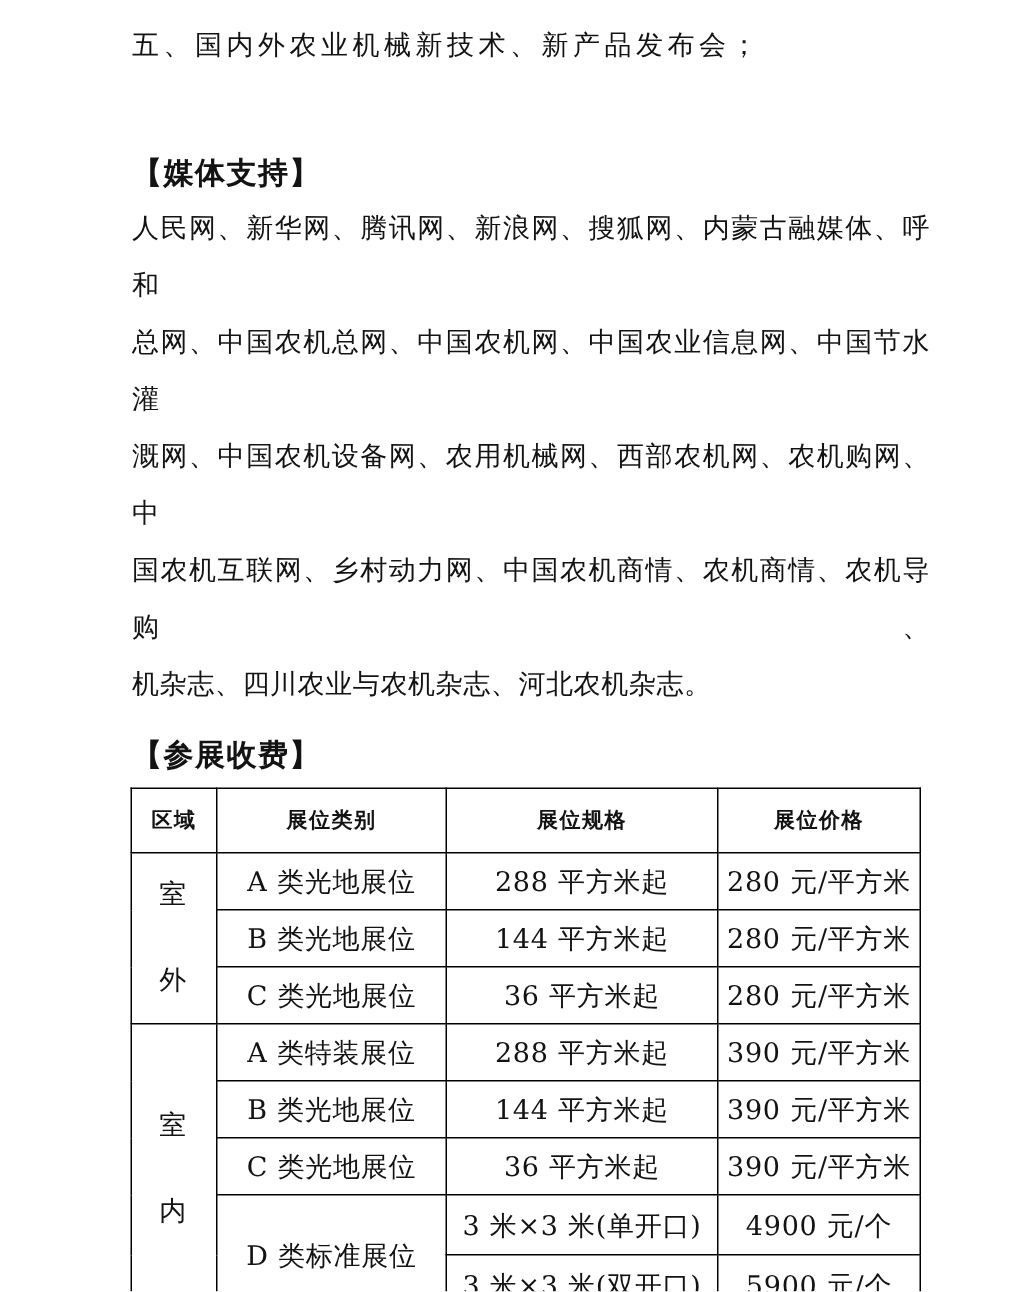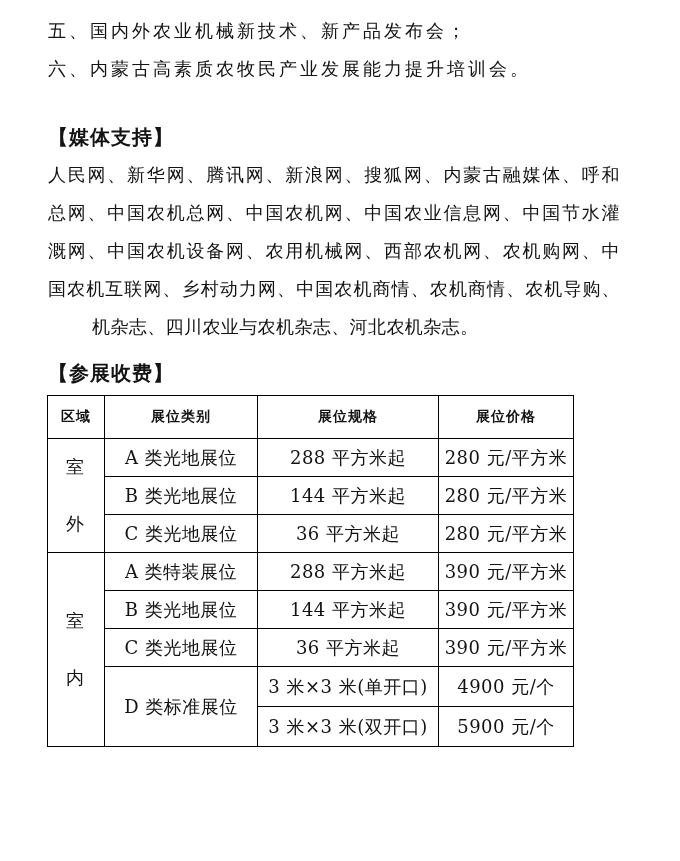--- a/index.html
+++ b/index.html
@@ -4,49 +4,48 @@
 <style>
   * { margin: 0; padding: 0; box-sizing: border-box; }
   html, body { background: #ffffff; }
   .page {
     position: relative;
     width: 680px;
     height: 861px;
     background: #ffffff;
     color: #131313;
     font-family: "DejaVu Serif", "Liberation Serif", serif;
-    padding: 12px 60px 0 48px;
+    padding: 12px 60px 0 88px;
     overflow: hidden;
   }
   .line {
     font-size: 18px;
     line-height: 38px;
     white-space: nowrap;
   }
   .intro-line {
     letter-spacing: 3px;
   }
   .para-line {
     letter-spacing: 0.4px;
     white-space: normal;
     text-align: justify;
     text-align-last: justify;
   }
   .para-line.last {
     text-align: center;
     text-align-last: left;
-    margin-left: 44px;
   }
   .section-heading {
     font-size: 20px;
     line-height: 38px;
     font-weight: 700;
     letter-spacing: 1px;
   }
-  .heading-media { margin-top: 30px; }
+  .heading-media { margin-top: 46px; }
   .heading-fee { margin-top: 8px; }
   table.fee-table {
     margin-top: 3px;
     margin-left: -1px;
     border-collapse: collapse;
     table-layout: fixed;
     width: 526px;
     font-size: 18px;
   }
   .fee-table col.c1 { width: 57px; }
@@ -78,21 +77,20 @@
     letter-spacing: 0;
     vertical-align: middle;
   }
 </style>
 </head>
 <body>
 
 <div class="page">
 
   <p class="line intro-line">五、国内外农业机械新技术、新产品发布会；</p>
-  <p class="line intro-line">六、内蒙古高素质农牧民产业发展能力提升培训会。</p>
 
   <h2 class="section-heading heading-media">【媒体支持】</h2>
 
   <div>
     <p class="line para-line">人民网、新华网、腾讯网、新浪网、搜狐网、内蒙古融媒体、呼和</p>
     <p class="line para-line">总网、中国农机总网、中国农机网、中国农业信息网、中国节水灌</p>
     <p class="line para-line">溉网、中国农机设备网、农用机械网、西部农机网、农机购网、中</p>
     <p class="line para-line">国农机互联网、乡村动力网、中国农机商情、农机商情、农机导购、</p>
     <p class="line para-line last">机杂志、四川农业与农机杂志、河北农机杂志。</p>
   </div>

